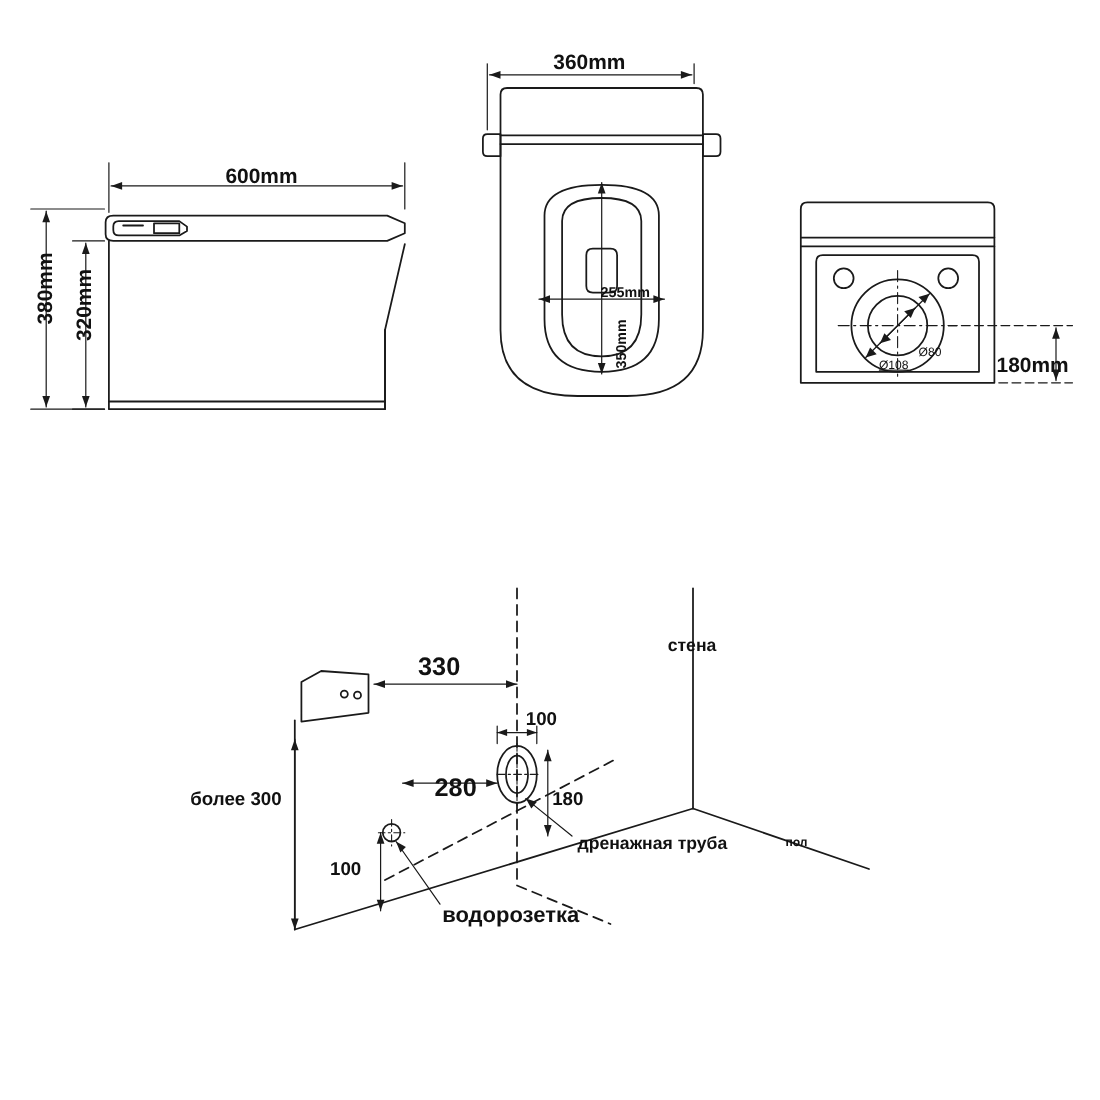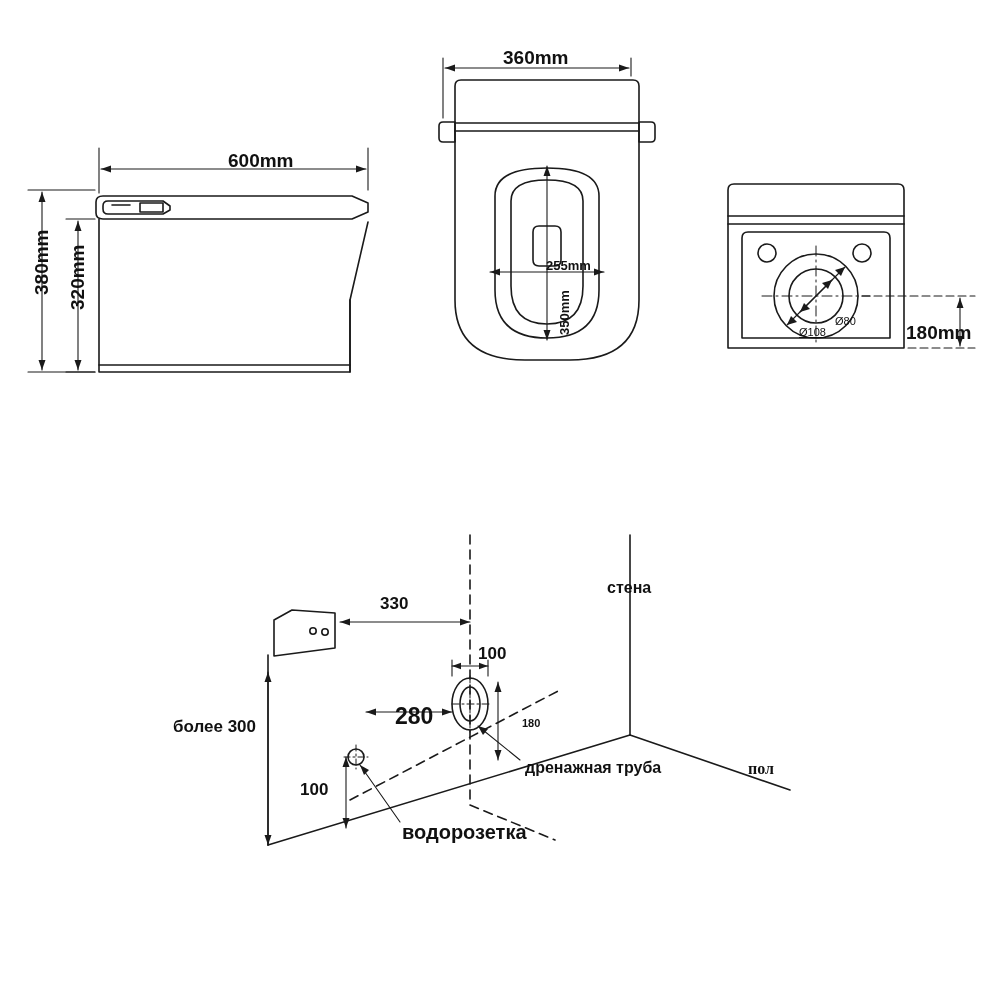--- a/index.html
+++ b/index.html
@@ -220,51 +220,51 @@
         <g stroke-width="1.1">
           <line x1="268" y1="672" x2="268" y2="845"></line>
           <path d="M268 672 L264.5 682 L271.5 682 Z" fill="#1a1a1a" stroke="none"></path>
           <path d="M268 845 L264.5 835 L271.5 835 Z" fill="#1a1a1a" stroke="none"></path>
         </g>
       </g>
 
     </g>
   </svg>
 
-  <div class="lbl lbl-b" style="left:205px; top:151px; font-size:19px;margin-left:23px;">600mm</div>
+  <div class="lbl lbl-b" style="left:205px; top:151px; font-size:19px;">600mm</div>
 
   <div class="lbl lbl-b vert" style="left:32px; top:295px; font-size:19px;">380mm</div>
 
   <div class="lbl lbl-b vert" style="left:68px; top:310px; font-size:19px;">320mm</div>
 
   <div class="lbl lbl-b" style="left:503px; top:48px; font-size:19px;text-align:right;">360mm</div>
 
   <div class="lbl lbl-b" style="left:546px; top:259px; font-size:13px;text-align:center;">255mm</div>
 
   <div class="lbl lbl-b vert" style="left:558px; top:335px; font-size:13px;">350mm</div>
 
   <div class="lbl" style="left:799px; top:327px; font-size:11px;text-decoration:underline;">Ø108</div>
 
   <div class="lbl" style="left:835px; top:316px; font-size:11px;">Ø80</div>
 
   <div class="lbl lbl-b" style="left:906px; top:323px; font-size:19px;">180mm</div>
 
   <div class="lbl lbl-b" style="left:607px; top:580px; font-size:16px;">стена</div>
 
-  <div class="lbl lbl-b" style="left:748px; top:761px; font-size:16px;font-family:Liberation Serif, serif;">пол</div>
+  <div class="lbl lbl-b" style="left:714px; top:761px; font-size:11px;">пол</div>
 
   <div class="lbl lbl-b" style="left:525px; top:760px; font-size:16px;">дренажная труба</div>
 
   <div class="lbl lbl-b" style="left:402px; top:822px; font-size:20px;">водорозетка</div>
 
   <div class="lbl lbl-b" style="left:173px; top:718px; font-size:17px;text-align:right;">более 300</div>
 
-  <div class="lbl lbl-b" style="left:380px; top:595px; font-size:17px;">330</div>
+  <div class="lbl lbl-b" style="left:380px; top:595px; font-size:23px;">330</div>
 
   <div class="lbl lbl-b" style="left:478px; top:645px; font-size:17px;">100</div>
 
   <div class="lbl lbl-b" style="left:395px; top:705px; font-size:23px;">280</div>
 
-  <div class="lbl lbl-b" style="left:522px; top:718px; font-size:11px;">180</div>
+  <div class="lbl lbl-b" style="left:502px; top:718px; font-size:17px;">180</div>
 
   <div class="lbl lbl-b" style="left:300px; top:781px; font-size:17px;">100</div>
 
 </div>
 
 </body></html>

